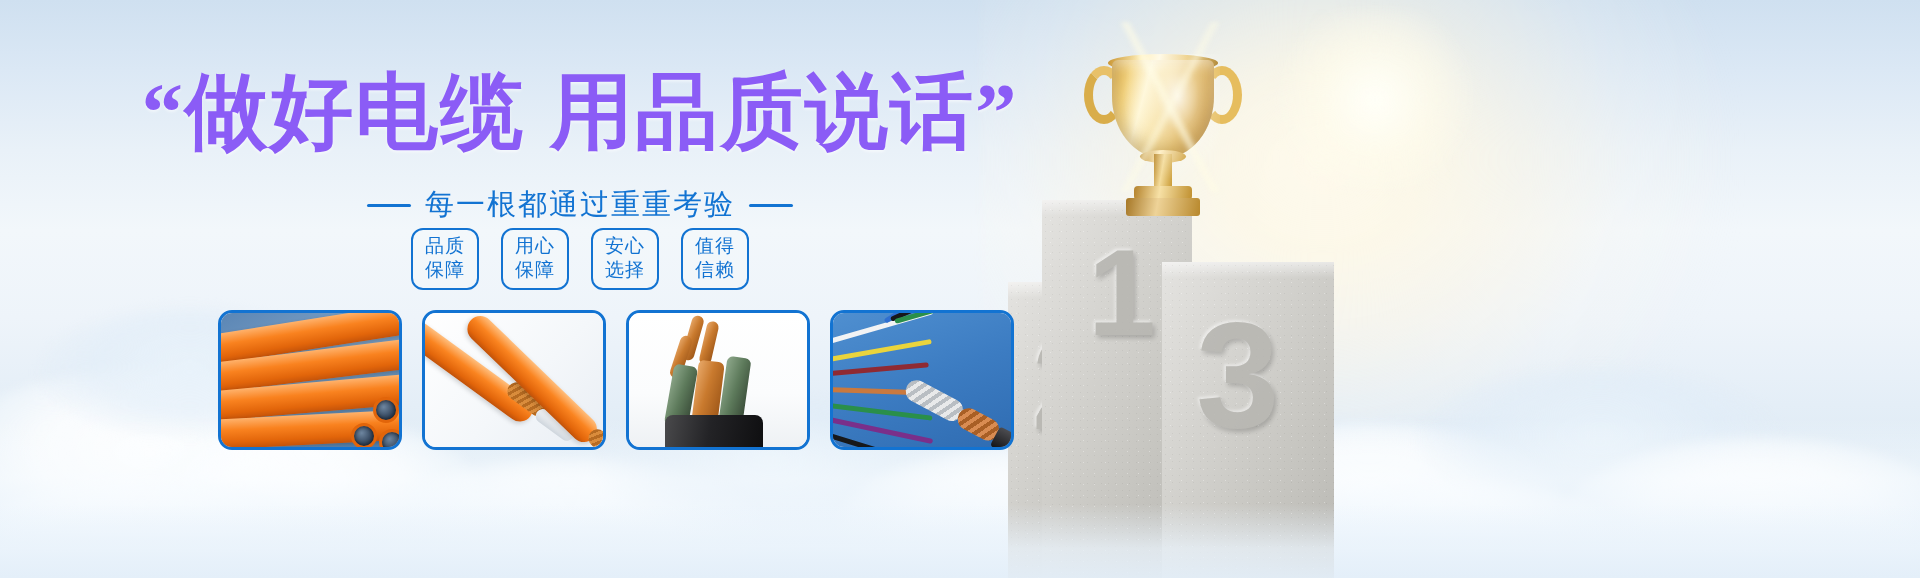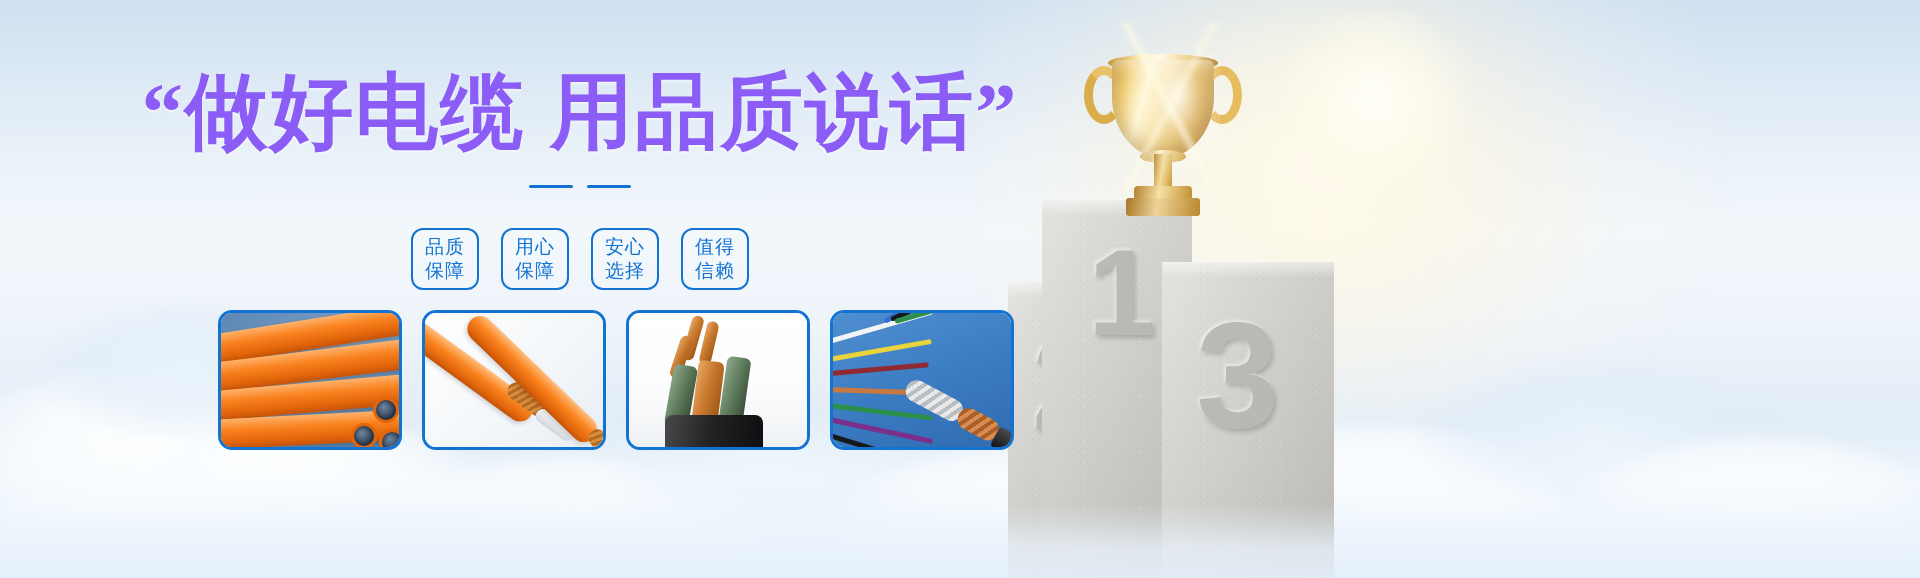--- a/index.html
+++ b/index.html
@@ -144,21 +144,21 @@
     display: flex;
     flex-direction: column;
     align-items: center;
     justify-content: center;
     color: #1273d2;
     font-size: 19px;
     line-height: 1.28;
     letter-spacing: 1px;
     background: rgba(255,255,255,0.12);
   }
-  .badge span { white-space: nowrap; }
+  .badge span { white-space: nowrap; font-family: Liberation Mono, monospace; }
 
   
   .thumbs {
     position: absolute;
     left: 218px; top: 310px;
     display: flex;
     gap: 20px;
   }
   .thumb {
     width: 184px; height: 140px;
@@ -418,20 +418,21 @@
       <div class="cup-ray"></div>
     </div>
   </div>
 
   <div class="headline">
     <span class="quote">“</span><span>做好电缆 用品质说话</span><span class="quote">”</span>
   </div>
 
   <div class="subtitle-row">
     <span class="sub-dash"></span>
+    <span class="subtitle-text">每一根都通过重重考验</span>
     <span class="sub-dash"></span>
   </div>
 
   <div class="badges">
     <div class="badge">
       <span>品质</span>
       <span>保障</span>
     </div>
     <div class="badge">
       <span>用心</span>

